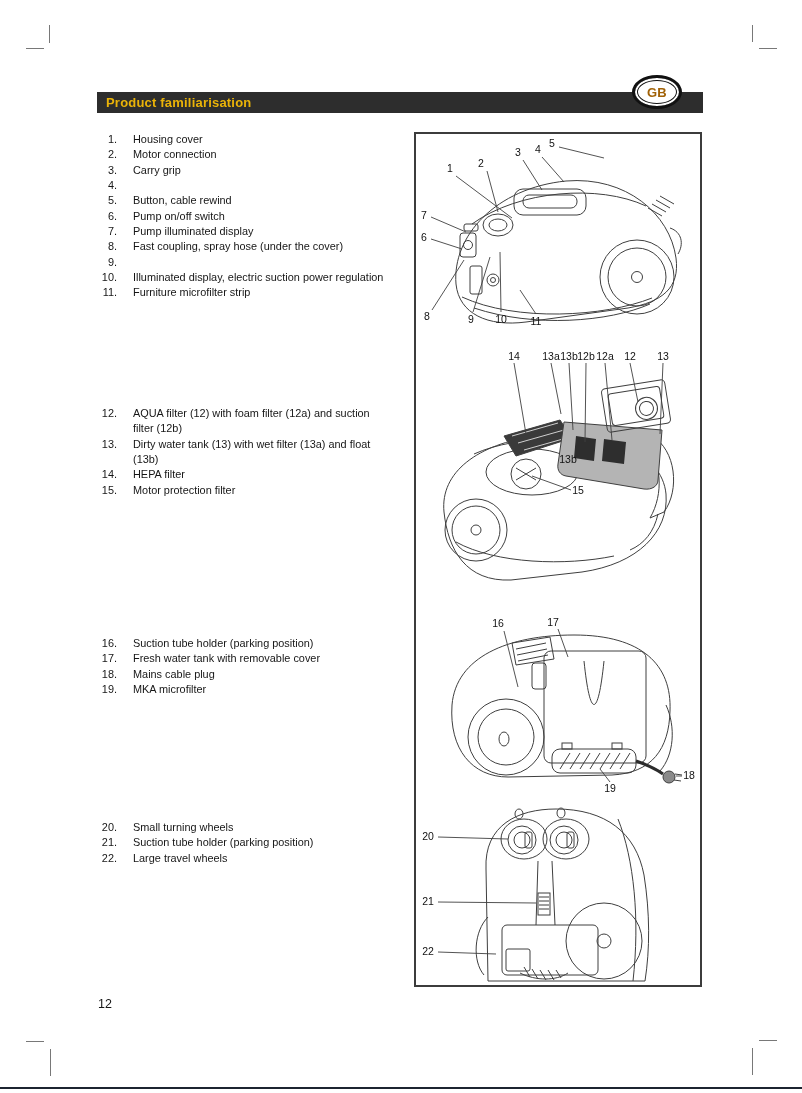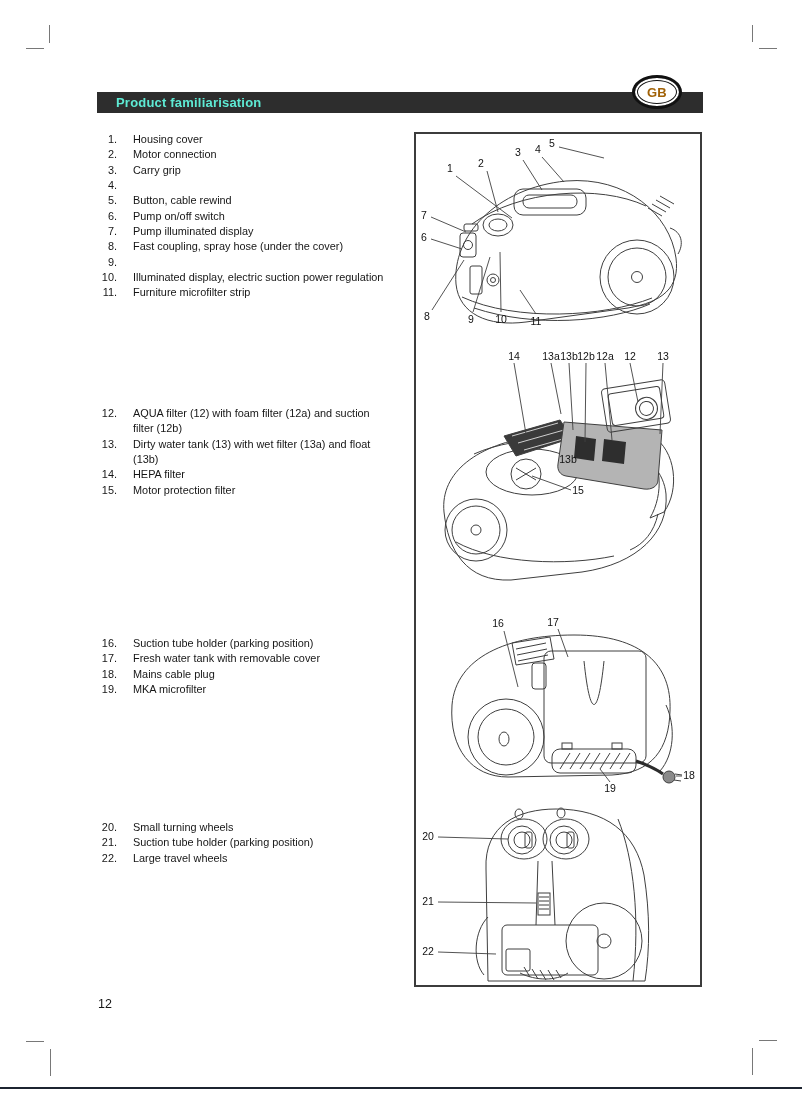--- a/index.html
+++ b/index.html
@@ -8,21 +8,21 @@
   .page { position:relative; width:802px; height:1093px; background:#ffffff; overflow:hidden; }
 
   
   .crop { position:absolute; background:#787878; }
   .crop.v { width:1px; }
   .crop.h { height:1px; }
 
   
   .header-bar { position:absolute; left:97px; top:92px; width:606px; height:21px;
     background:#2d2d2d; display:flex; align-items:center; }
-  .header-title { color:#5eead4; font-size:13px; font-weight:bold; padding-left:19px; letter-spacing:0.2px; }
+  .header-title { color:#eab308; font-size:13px; font-weight:bold; padding-left:9px; letter-spacing:0.2px; }
 
   .gb-badge { position:absolute; left:632px; top:75px; width:50px; height:34px;
     background:#ffffff; border:3px solid #111; border-radius:50%;
     box-shadow: inset 0 0 0 2px #ffffff, inset 0 0 0 3px #111;
     display:flex; align-items:center; justify-content:center; z-index:3; }
   .gb-badge span { font-size:13px; font-weight:bold; color:#a16207; letter-spacing:0.3px; }
 
   
   .list-section { position:absolute; left:97px; width:312px; font-size:10.9px;
     line-height:15.35px; color:#161616; }

